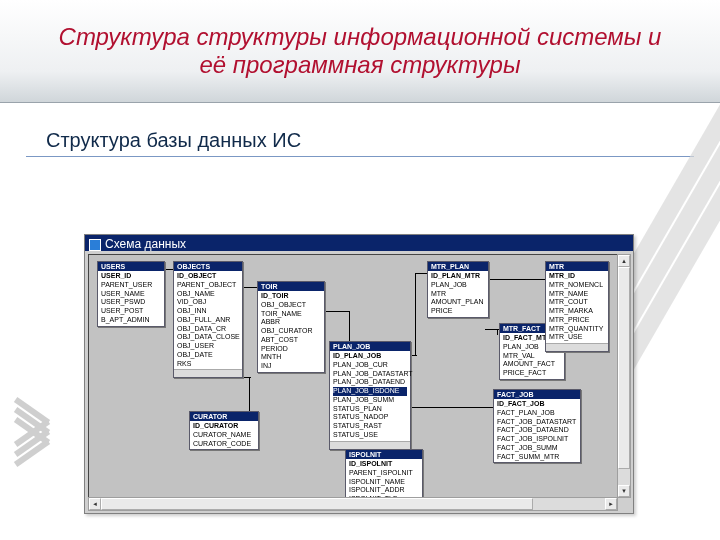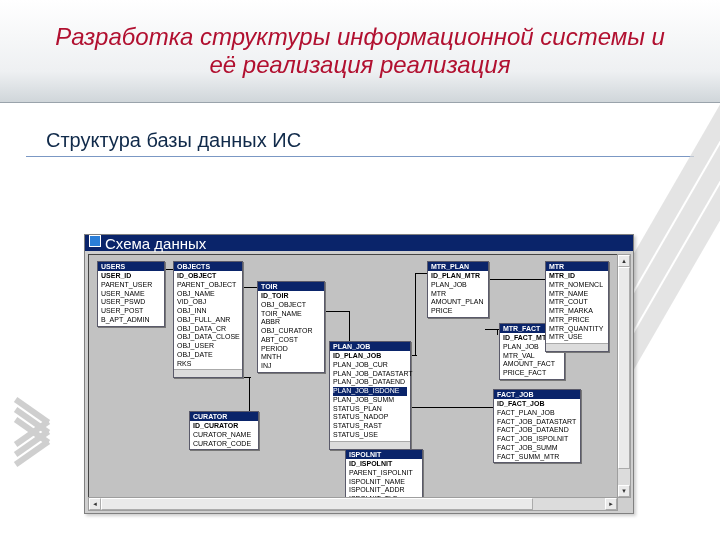--- a/index.html
+++ b/index.html
@@ -15,21 +15,21 @@
   .chev span:nth-child(3){top:20px}
   .chev span:nth-child(4){transform:rotate(-35deg);width:40px;top:22px}
   .chev span:nth-child(5){transform:rotate(-35deg);top:32px}
   .chev span:nth-child(6){transform:rotate(-35deg);top:42px}
   .header-bar{height:102px;background:linear-gradient(#fff,#eef0f2 70%,#d0d6da);border-bottom:1px solid #9aa3ab;display:flex;align-items:center;justify-content:center;text-align:center}
   .title{color:#b11030;font-style:italic;font-size:24px;line-height:1.15}
   .subhead{color:#102a4a;font-size:20px;margin:26px 0 4px 46px}
   .rule{height:1px;background:#7b98c4;margin:0 26px}
   
   .win{position:absolute;left:84px;top:234px;width:548px;height:278px;border:1px solid #808080;background:#cfcfcf;box-shadow:2px 2px 3px rgba(0,0,0,.2)}
-  .win-title{height:16px;background:#0a246a;color:#fff;font-size:15px;display:flex;align-items:flex-start;padding:0 4px}
+  .win-title{height:16px;background:#0a246a;color:#fff;font-size:12px;display:flex;align-items:flex-end;padding:0 4px}
   .win-title .ico{width:10px;height:10px;background:#2a7ed8;margin-right:4px;border:1px solid #fff}
   .canvas{position:absolute;left:3px;top:19px;right:15px;bottom:15px;background:#c2c2c2;border:1px inset #999;overflow:hidden}
   
   .vsb{position:absolute;top:19px;right:2px;bottom:15px;width:12px;background:#dcdcdc;border:1px solid #9e9e9e}
   .hsb{position:absolute;left:3px;right:15px;bottom:2px;height:12px;background:#dcdcdc;border:1px solid #9e9e9e}
   .sbbtn{position:absolute;width:10px;height:10px;background:#eaeaea;border:1px outset #fff;font-size:7px;line-height:9px;text-align:center;color:#333}
   .vsb .up{top:0;left:0}
   .vsb .dn{bottom:0;left:0}
   .vsb .th{position:absolute;left:0;width:10px;top:12px;height:200px;background:#eaeaea;border:1px outset #fff}
   .hsb .lf{left:0;top:0}
@@ -57,22 +57,22 @@
     <span></span>
       <span></span>
       <span></span>
       <span></span>
       <span></span>
       <span></span>
   </div>
 
   <div class="header-bar">
     <div class="title">
-      <span>Разработка структуры информационной системы и</span><br>
-      <span>её реализация реализация</span>
+      <span>Структура структуры информационной системы и</span><br>
+      <span>её программная структуры</span>
     </div>
   </div>
 
   <div class="subhead">Структура базы данных ИС</div>
   <div class="rule"></div>
 
   <div class="win">
     <div class="win-title">
       <span class="ico"></span>
       <span>Схема данных</span>

